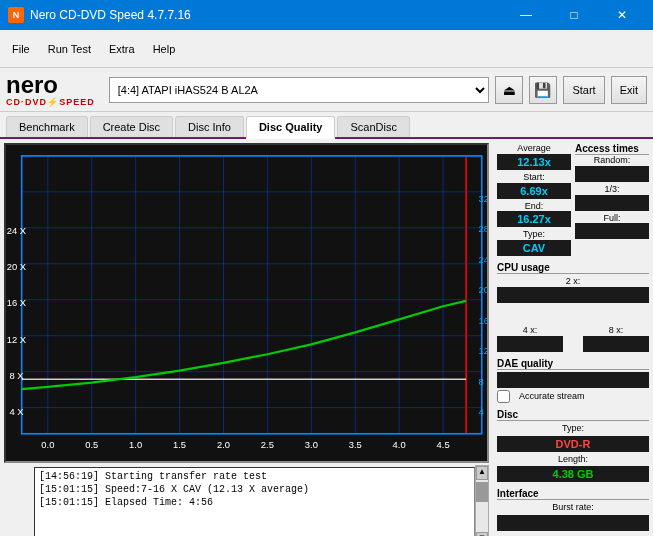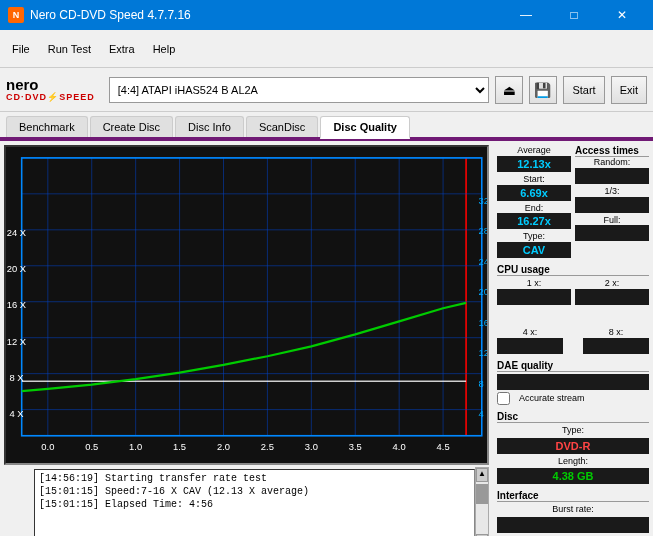--- a/index.html
+++ b/index.html
@@ -81,21 +81,21 @@
       gap: 6px;
       border-bottom: 1px solid #ccc;
     }
     .logo-area {
       display: flex;
       flex-direction: column;
       align-items: flex-start;
       margin-right: 8px;
     }
     .logo-nero {
-      font-size: 15px;
+      font-size: 24px;
       font-weight: bold;
       color: #000;
       line-height: 1;
     }
     .logo-sub {
       font-size: 9px;
       color: #cc0000;
       font-weight: bold;
       letter-spacing: 1px;
     }
@@ -128,21 +128,21 @@
       align-items: center;
       justify-content: center;
       font-size: 14px;
     }
 
     
     .tabs {
       display: flex;
       background: #f0f0f0;
       padding: 4px 6px 0;
-      border-bottom: 4px solid #701a75;
+      border-bottom: 2px solid #701a75;
       gap: 2px;
     }
     .tab {
       padding: 4px 12px;
       border: 1px solid #ccc;
       border-bottom: none;
       cursor: pointer;
       background: #e0e0e0;
       font-size: 11px;
       border-radius: 3px 3px 0 0;
@@ -313,22 +313,22 @@
   <div class="toolbar-icon-btn" title="Eject">⏏</div>
   <div class="toolbar-icon-btn" title="Save">💾</div>
   <div class="toolbar-btn">Start</div>
   <div class="toolbar-btn">Exit</div>
 </div>
 
 <div class="tabs">
   <div class="tab">Benchmark</div>
   <div class="tab">Create Disc</div>
   <div class="tab">Disc Info</div>
+  <div class="tab active">Disc Quality</div>
   <div class="tab">ScanDisc</div>
-  <div class="tab active">Disc Quality</div>
 </div>
 
 <div class="main-content">
 
   <div class="chart-container">
     <div class="chart-area">
       <svg class="chart-svg" viewBox="0 0 460 290" preserveAspectRatio="none">
 
         <rect width="460" height="290" fill="#111111"></rect>
 
@@ -427,24 +427,20 @@
         <div class="stat-value">&nbsp;</div>
         <div style="height:2px;"></div>
         <div class="stat-label">Full:</div>
         <div class="stat-value">&nbsp;</div>
       </div>
     </div>
 
     <div class="section-header">CPU usage</div>
     <div style="display:flex;gap:4px;">
       <div style="flex:1;">
-        <div class="stat-label">1 x:</div>
-        <div class="stat-value">&nbsp;</div>
-      </div>
-      <div style="flex:1;">
         <div class="stat-label">2 x:</div>
         <div class="stat-value">&nbsp;</div>
       </div>
     </div>
     <div style="display:flex;gap:20px;margin-top:20px;">
       <div style="flex:1;">
         <div class="stat-label">4 x:</div>
         <div class="stat-value">&nbsp;</div>
       </div>
       <div style="flex:1;">

